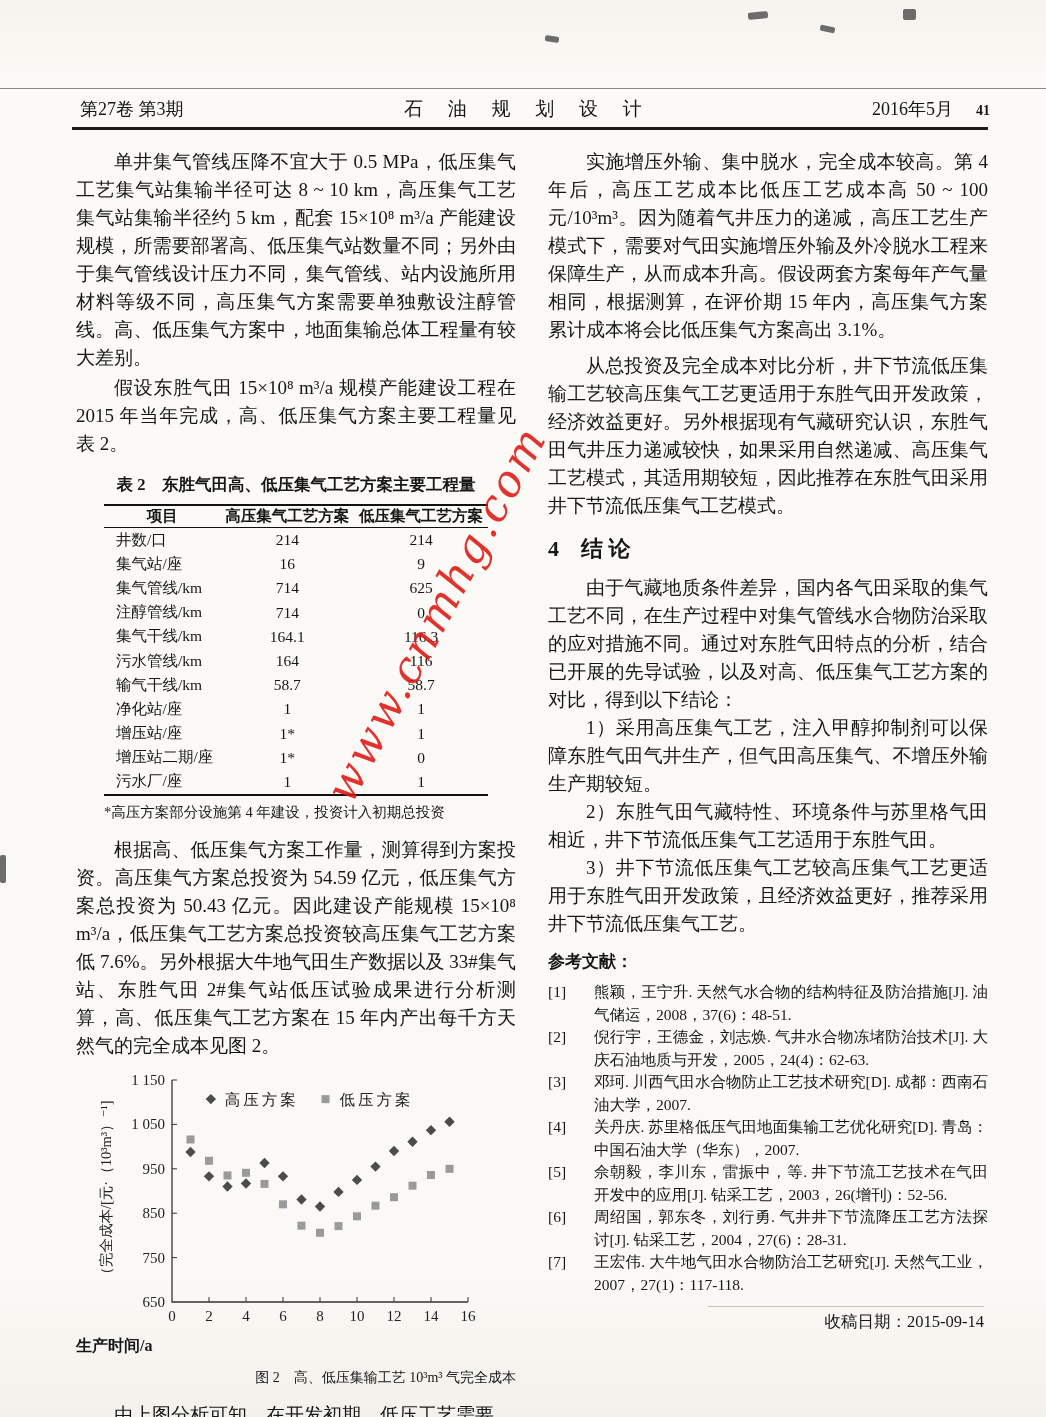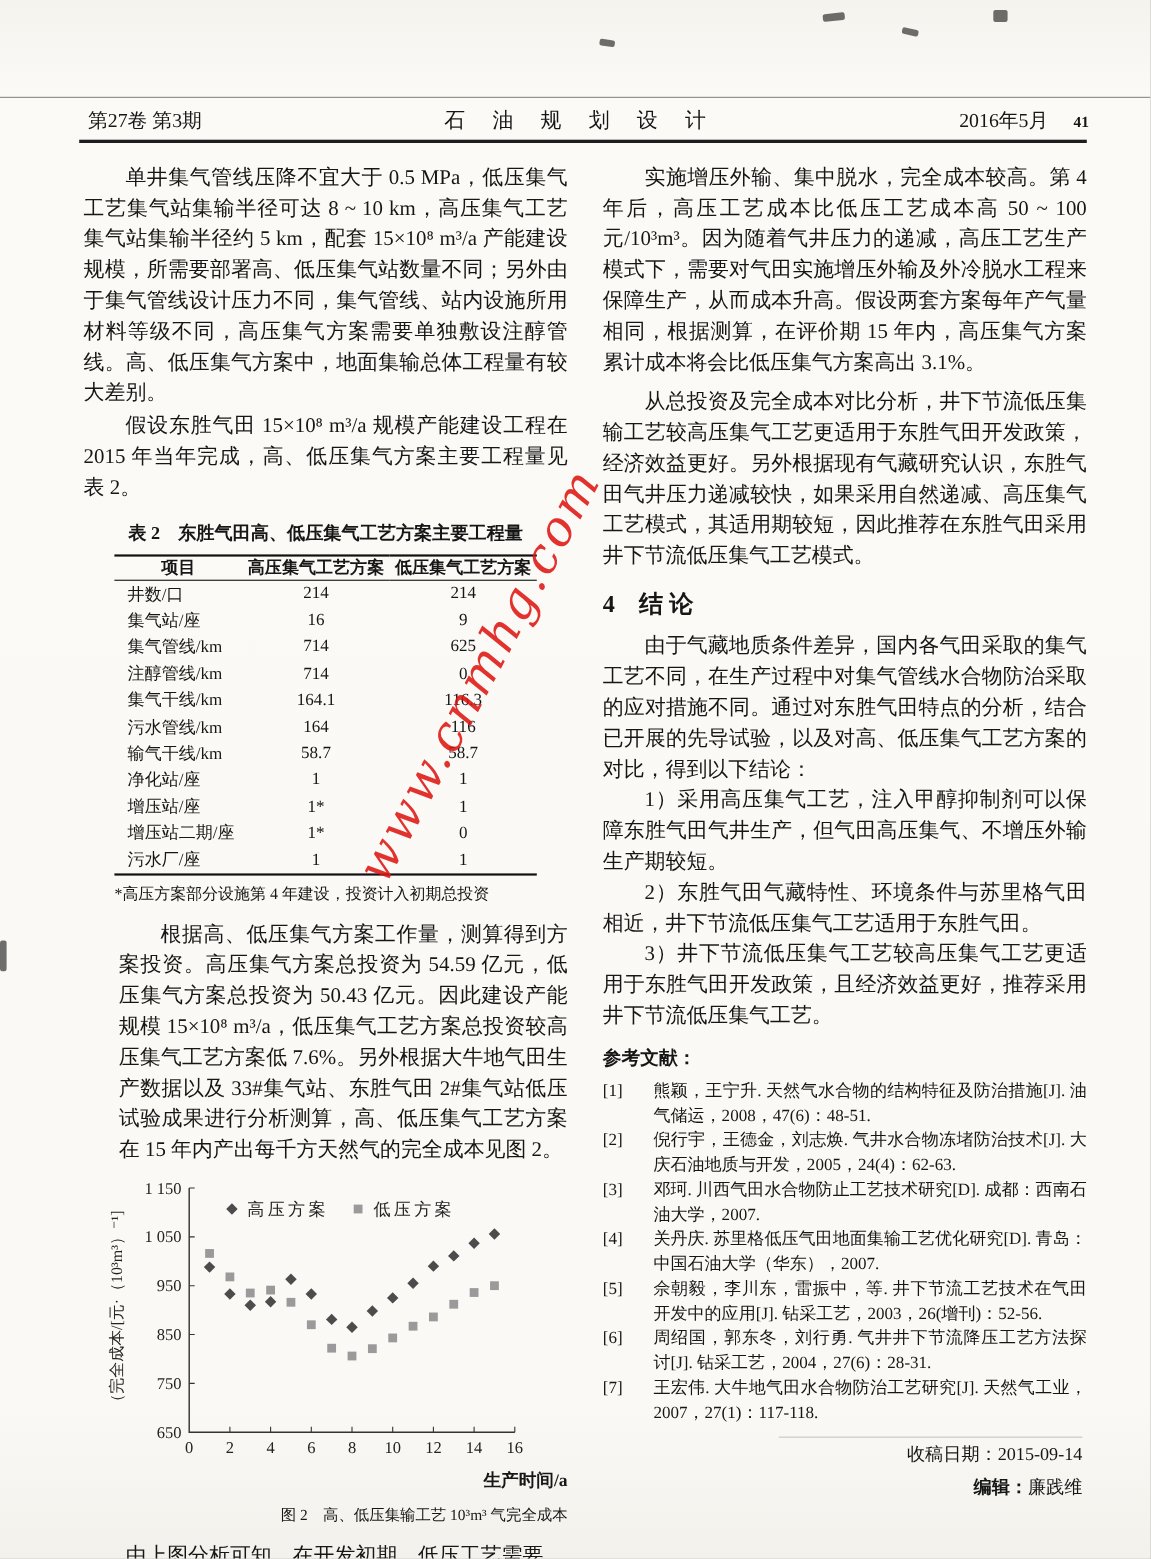--- a/index.html
+++ b/index.html
@@ -26,21 +26,21 @@
   
   .tbl-title{text-align:center;font-weight:bold;font-size:16.5px;margin:16px 0 8px;}
   table.data{border-collapse:collapse;width:384px;margin:0 auto;font-size:15.5px;border-top:2px solid #111;border-bottom:2px solid #111;}
   table.data th{border-bottom:1.5px solid #111;font-weight:bold;padding:0 2px;font-size:15.5px;}
   table.data td{padding:1.6px 2px;text-align:center;}
   table.data td:first-child{text-align:left;padding-left:12px;}
   .tbl-note{font-size:14.5px;margin:7px 0 0 28px;}
   
   .fig{margin-top:10px;}
   .fig svg{display:block;margin:0 auto;}
-  .fig-xlabel{text-align:right;font-size:16px;font-weight:bold;margin-top:0;}
+  .fig-xlabel{text-align:left;font-size:16px;font-weight:bold;margin-top:0;}
   .fig-caption{text-align:right;font-weight:normal;font-size:14px;margin-top:12px;}
   
   .sec-h{font-size:22px;font-weight:bold;margin:14px 0 10px;}
   .sec-h .num{margin-right:22px;}
   .refs-heading{font-weight:bold;font-size:17px;margin:12px 0 8px;}
   .ref-item{display:flex;font-size:15.5px;line-height:22.5px;}
   .ref-label{width:46px;flex:none;}
   .ref-text{flex:1;text-align:justify;}
   .foot{margin-top:10px;text-align:right;font-size:16.5px;line-height:30px;padding-right:4px;}
   .foot-rule{margin-left:160px;border-top:1px solid #c7c5c0;}
@@ -146,21 +146,21 @@
             </tr>
             <tr>
               <td>污水厂/座</td>
               <td>1</td>
               <td>1</td>
             </tr>
           </tbody>
       </table>
       <div class="tbl-note">*高压方案部分设施第 4 年建设，投资计入初期总投资</div>
 
-      <p class="body" style="margin-top:14px;margin-left:32px;">根据高、低压集气方案工作量，测算得到方案投资。高压集气方案总投资为 54.59 亿元，低压集气方案总投资为 50.43 亿元。因此建设产能规模 15×10⁸ m³/a，低压集气工艺方案总投资较高压集气工艺方案低 7.6%。另外根据大牛地气田生产数据以及 33#集气站、东胜气田 2#集气站低压试验成果进行分析测算，高、低压集气工艺方案在 15 年内产出每千方天然气的完全成本见图 2。</p>
+      <p class="body" style="margin-top:14px;">根据高、低压集气方案工作量，测算得到方案投资。高压集气方案总投资为 54.59 亿元，低压集气方案总投资为 50.43 亿元。因此建设产能规模 15×10⁸ m³/a，低压集气工艺方案总投资较高压集气工艺方案低 7.6%。另外根据大牛地气田生产数据以及 33#集气站、东胜气田 2#集气站低压试验成果进行分析测算，高、低压集气工艺方案在 15 年内产出每千方天然气的完全成本见图 2。</p>
 
       <div class="fig">
         <svg id="chart-svg" width="408" height="266" viewBox="0 0 408 266">
             <path d="M 80 10 L 80 232 L 376 232" stroke="#333" fill="none" stroke-width="1.3"></path>
             <text x="80" y="251" text-anchor="middle" font-size="15" fill="#222">0</text>
             <line x1="117" y1="232" x2="117" y2="227" stroke="#333" stroke-width="1"></line>
             <text x="117" y="251" text-anchor="middle" font-size="15" fill="#222">2</text>
             <line x1="154" y1="232" x2="154" y2="227" stroke="#333" stroke-width="1"></line>
             <text x="154" y="251" text-anchor="middle" font-size="15" fill="#222">4</text>
             <line x1="191" y1="232" x2="191" y2="227" stroke="#333" stroke-width="1"></line>
@@ -247,21 +247,21 @@
 
       <p class="body">由于气藏地质条件差异，国内各气田采取的集气工艺不同，在生产过程中对集气管线水合物防治采取的应对措施不同。通过对东胜气田特点的分析，结合已开展的先导试验，以及对高、低压集气工艺方案的对比，得到以下结论：</p>
       <p class="body">1）采用高压集气工艺，注入甲醇抑制剂可以保障东胜气田气井生产，但气田高压集气、不增压外输生产期较短。</p>
       <p class="body">2）东胜气田气藏特性、环境条件与苏里格气田相近，井下节流低压集气工艺适用于东胜气田。</p>
       <p class="body">3）井下节流低压集气工艺较高压集气工艺更适用于东胜气田开发政策，且经济效益更好，推荐采用井下节流低压集气工艺。</p>
 
       <div class="refs-heading">参考文献：</div>
       <div id="refs">
           <div class="ref-item">
             <span class="ref-label">[1]</span>
-            <span class="ref-text">熊颖，王宁升. 天然气水合物的结构特征及防治措施[J]. 油气储运，2008，47(6)：48-51.</span>
+            <span class="ref-text">熊颖，王宁升. 天然气水合物的结构特征及防治措施[J]. 油气储运，2008，37(6)：48-51.</span>
           </div>
           <div class="ref-item">
             <span class="ref-label">[2]</span>
             <span class="ref-text">倪行宇，王德金，刘志焕. 气井水合物冻堵防治技术[J]. 大庆石油地质与开发，2005，24(4)：62-63.</span>
           </div>
           <div class="ref-item">
             <span class="ref-label">[3]</span>
             <span class="ref-text">邓珂. 川西气田水合物防止工艺技术研究[D]. 成都：西南石油大学，2007.</span>
           </div>
           <div class="ref-item">
@@ -278,18 +278,17 @@
           </div>
           <div class="ref-item">
             <span class="ref-label">[7]</span>
             <span class="ref-text">王宏伟. 大牛地气田水合物防治工艺研究[J]. 天然气工业，2007，27(1)：117-118.</span>
           </div>
         </div>
 
       <div class="foot">
         <div class="foot-rule"></div>
         <div><span>收稿日期：</span><span>2015-09-14</span></div>
-        <div><span class="bold">编辑：</span><span>廉践维</span></div>
       </div>
     </div>
 
   </div>
 </div>
 
 </body></html>

